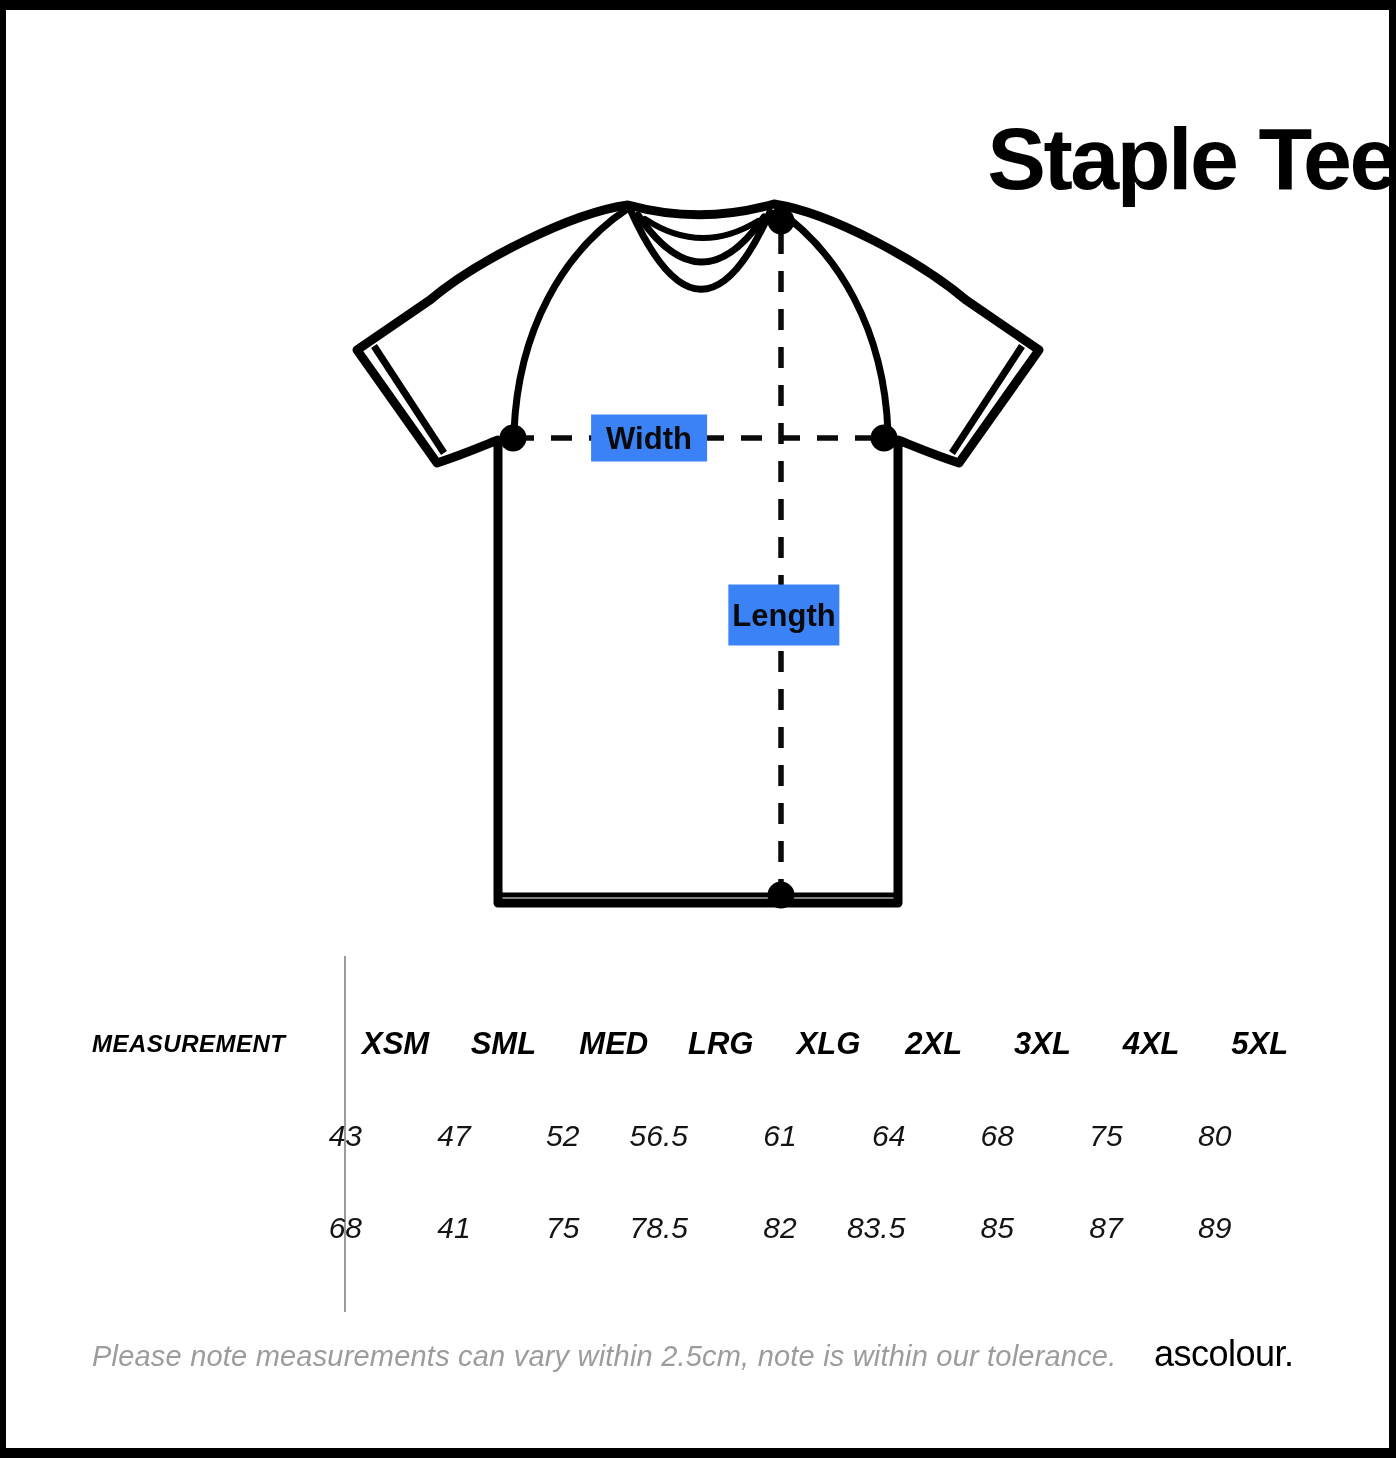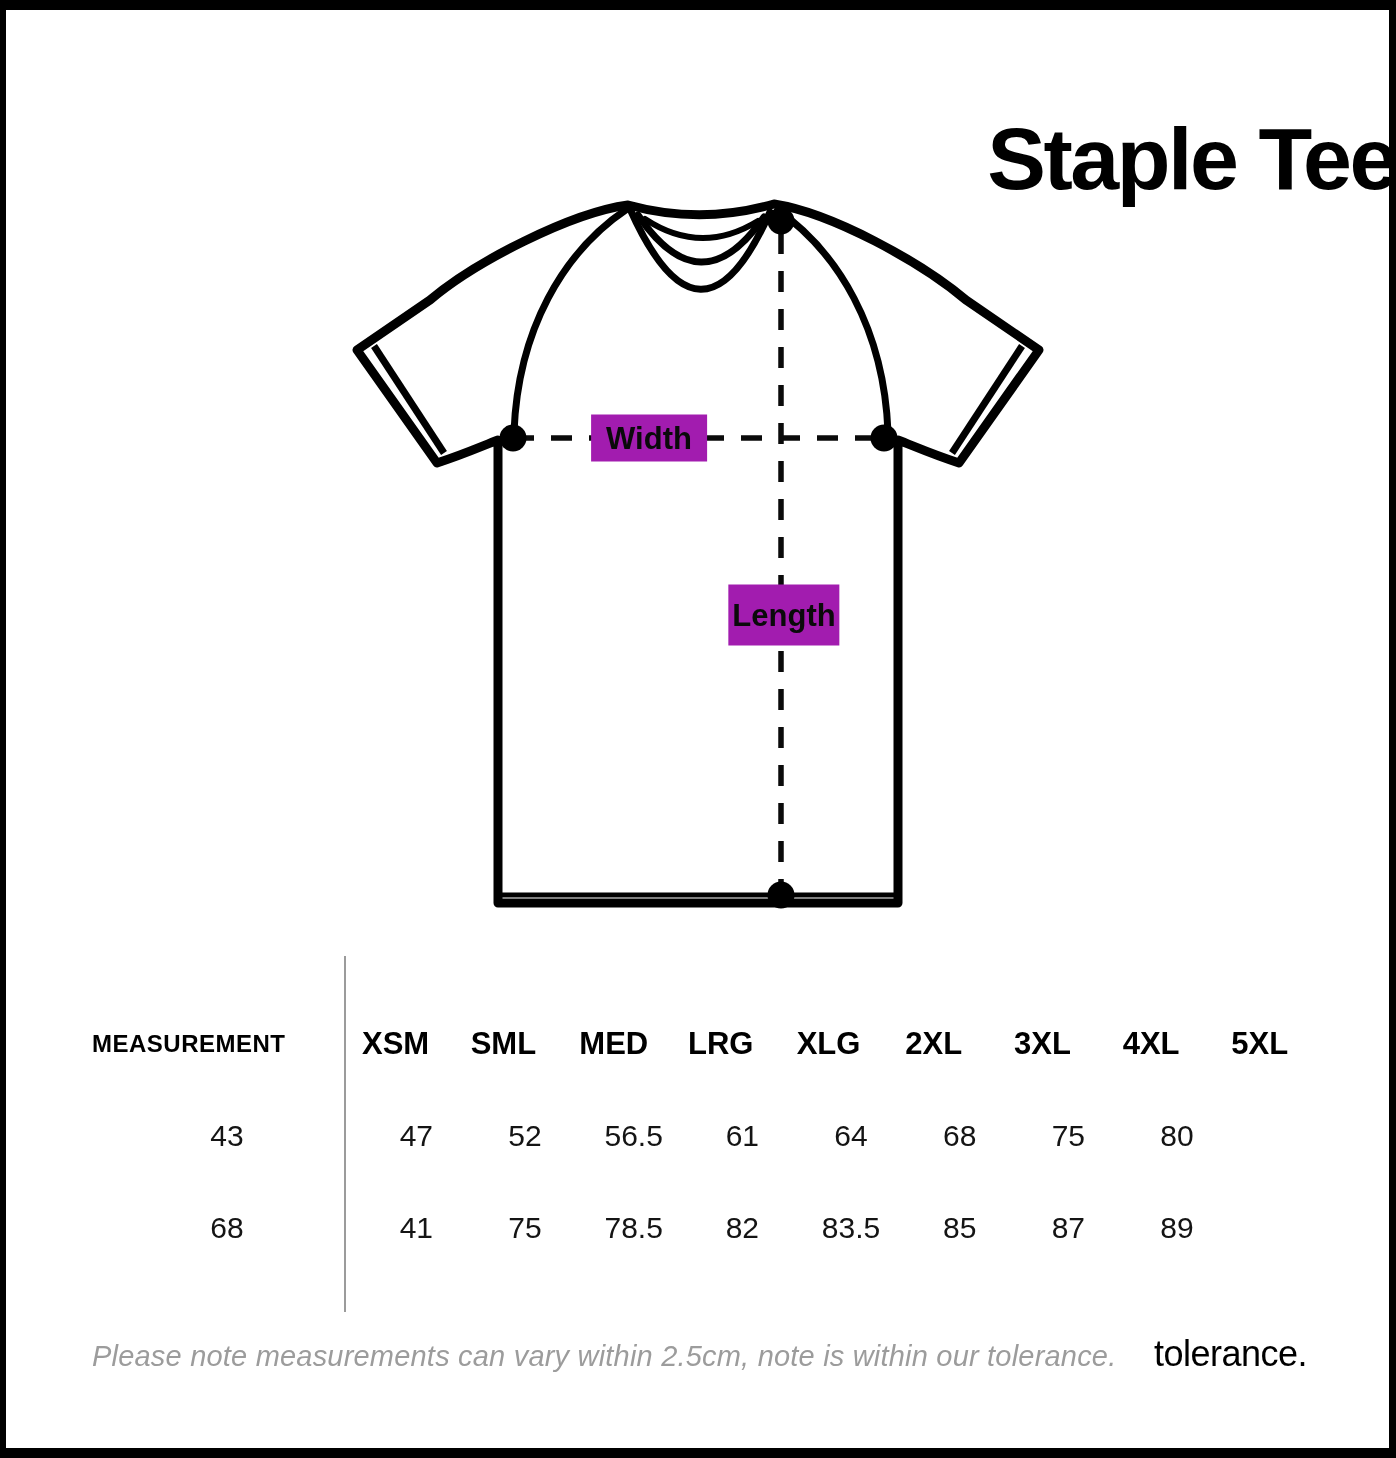--- a/index.html
+++ b/index.html
@@ -22,47 +22,48 @@
   .title {
     position: absolute; top: 56px; left: 0; width: 100%;
     text-align: right;
     font-size: 88px; font-weight: bold; letter-spacing: -2.5px;
     color: #000; line-height: 1;
     z-index: 2;
   }
   svg.shirt { position: absolute; left: 0; top: 0; z-index: 1; }
   .dim-label {
     position: absolute; transform: translate(-50%,-50%);
-    background: #a21caf;
+    background: #3b82f6;
     font-weight: bold; font-size: 31px; line-height: 1;
     color: #0a0a0a; z-index: 3; white-space: nowrap;
   }
   .width-label  { left: 649px; top: 438px; padding: 8px 15px; }
   .length-label { left: 784px; top: 615px; padding: 15px 4px; }
   .divider {
     position: absolute; left: 344px; top: 956px;
     width: 2px; height: 356px; background: #9b9b9b;
     z-index: 2;
   }
   .trow {
     position: absolute; left: 92px; width: 1248px; height: 44px;
     display: grid;
     grid-template-columns: 270px repeat(9, 1fr);
     align-items: center;
     z-index: 2;
+    font-style: italic;
   }
   .thead-row { top: 1022px; }
   .row-1 { top: 1114px; }
   .row-2 { top: 1206px; }
   .measurement {
     font-weight: bold; font-size: 24px; letter-spacing: 0.5px; color: #000;
   }
   .size { font-weight: bold; font-size: 31px; color: #000; text-align: left; }
   .rowlabel { font-size: 30px; color: #8d8d8d; }
-  .num { font-size: 30px; color: #141414; text-align: center; }
+  .num { font-size: 30px; color: #141414; text-align: right; }
   .note {
     position: absolute; left: 92px; top: 1340px;
     font-style: italic; font-size: 29px; color: #9c9c9c;
     letter-spacing: 0.2px; z-index: 2;
   }
   .logo {
     position: absolute; left: 1154px; top: 1333px;
     font-size: 36px; color: #000; letter-spacing: -0.5px;
     z-index: 2;
   }
@@ -147,13 +148,13 @@
   <div class="num">75</div>
   <div class="num">78.5</div>
   <div class="num">82</div>
   <div class="num">83.5</div>
   <div class="num">85</div>
   <div class="num">87</div>
   <div class="num">89</div>
 </div>
 
 <div class="note">Please note measurements can vary within 2.5cm, note is within our tolerance.</div>
-<div class="logo">tolerance.</div>
+<div class="logo">ascolour.</div>
 
 </body></html>

